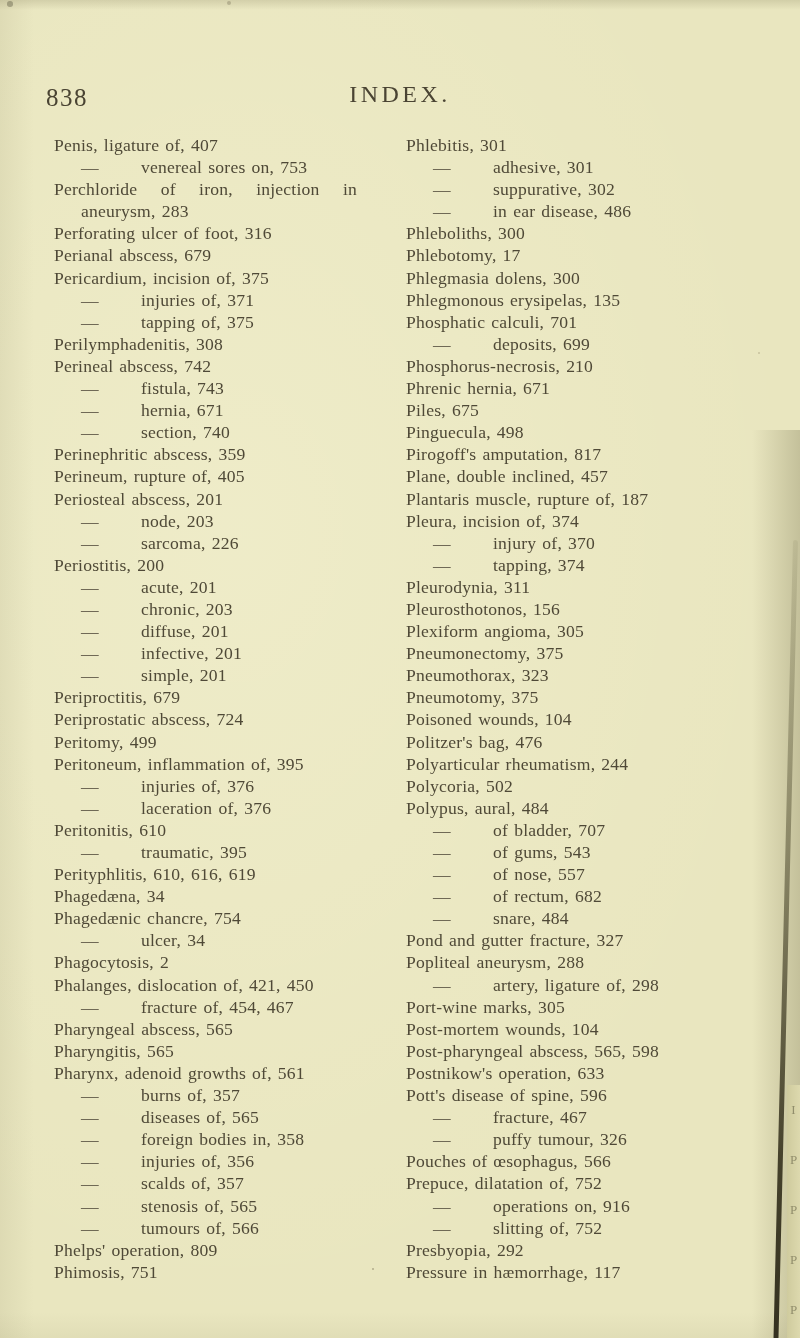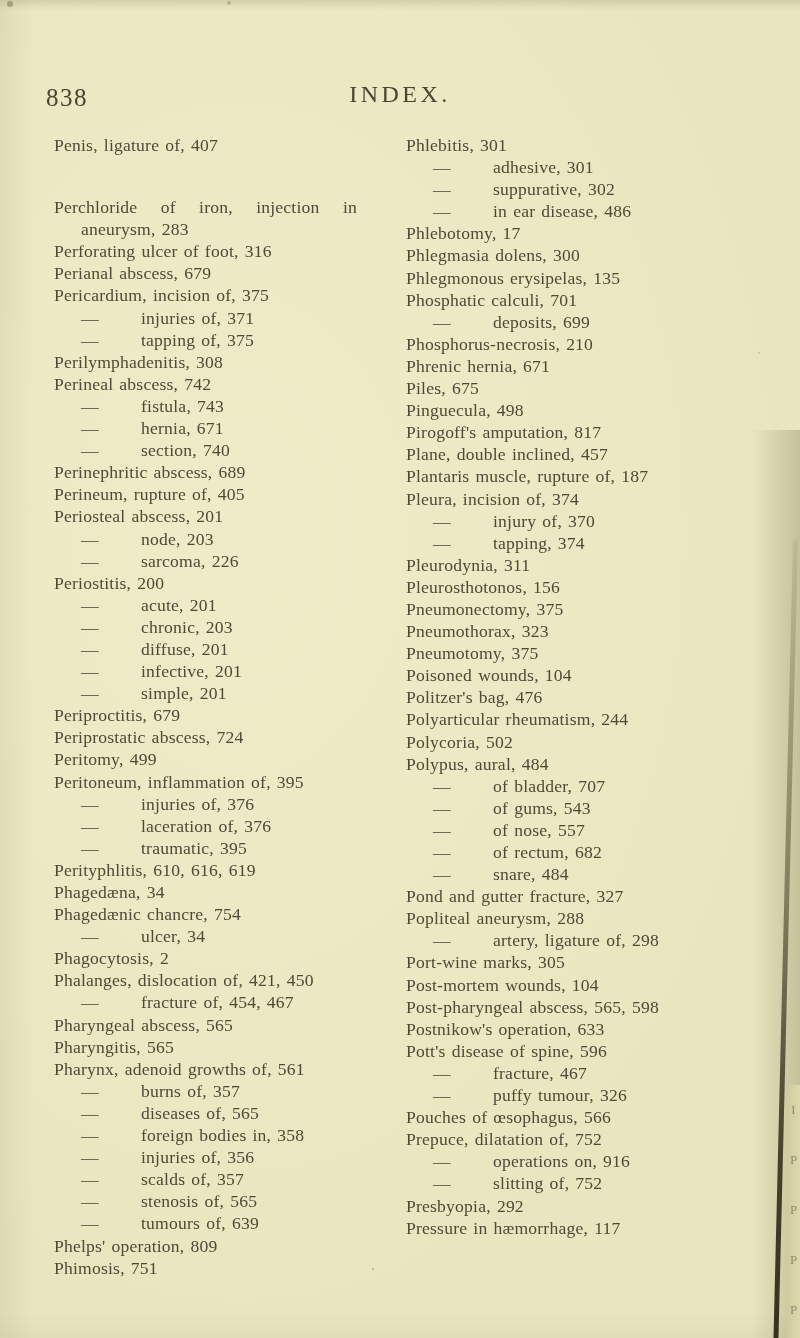--- a/index.html
+++ b/index.html
@@ -28,21 +28,21 @@
     position:absolute; top:134px; color:#4f4937;
   }
   .col-left  { left:54px;  width:330px; }
   .col-right { left:406px; width:340px; }
   .entry {
     font-size:17.6px; line-height:22.1px; height:22.1px;
     white-space:nowrap; letter-spacing:0.2px; word-spacing:1.5px;
   }
   .entry.justify {
     white-space:normal; width:303px;
-    text-align:justify; text-align-last:justify;margin-top:40px;
+    text-align:justify; text-align-last:justify;
   }
   .entry.sub  { padding-left:27px; }
   .entry.cont { padding-left:27px; }
   .dash { display:inline-block; width:60px; color:#5a5342; }
   
   .edge-shadow {
     position:absolute; top:430px; right:0; width:48px; height:908px;
     background:linear-gradient(to right, rgba(110,105,70,0), rgba(110,105,70,0.30));
   }
   .edge-line {
@@ -72,92 +72,96 @@
 <body>
 
 <div class="paper"></div>
 <div class="paper-specks"></div>
 
 <div class="page-number">838</div>
 <div class="page-title">INDEX.</div>
 
 <div class="col col-left" id="col-left">
     <div class="entry main">Penis, ligature of, 407</div>
+    <div class="entry sub"><span class="dash">—</span><span>venereal sores on, 753</span></div>
     <div class="entry justify">Perchloride of iron, injection in</div>
     <div class="entry cont">aneurysm, 283</div>
     <div class="entry main">Perforating ulcer of foot, 316</div>
     <div class="entry main">Perianal abscess, 679</div>
     <div class="entry main">Pericardium, incision of, 375</div>
     <div class="entry sub"><span class="dash">—</span><span>injuries of, 371</span></div>
     <div class="entry sub"><span class="dash">—</span><span>tapping of, 375</span></div>
     <div class="entry main">Perilymphadenitis, 308</div>
     <div class="entry main">Perineal abscess, 742</div>
     <div class="entry sub"><span class="dash">—</span><span>fistula, 743</span></div>
     <div class="entry sub"><span class="dash">—</span><span>hernia, 671</span></div>
     <div class="entry sub"><span class="dash">—</span><span>section, 740</span></div>
-    <div class="entry main">Perinephritic abscess, 689</div>
+    <div class="entry main">Perinephritic abscess, 359</div>
     <div class="entry main">Perineum, rupture of, 405</div>
     <div class="entry main">Periosteal abscess, 201</div>
     <div class="entry sub"><span class="dash">—</span><span>node, 203</span></div>
     <div class="entry sub"><span class="dash">—</span><span>sarcoma, 226</span></div>
     <div class="entry main">Periostitis, 200</div>
     <div class="entry sub"><span class="dash">—</span><span>acute, 201</span></div>
     <div class="entry sub"><span class="dash">—</span><span>chronic, 203</span></div>
     <div class="entry sub"><span class="dash">—</span><span>diffuse, 201</span></div>
     <div class="entry sub"><span class="dash">—</span><span>infective, 201</span></div>
     <div class="entry sub"><span class="dash">—</span><span>simple, 201</span></div>
     <div class="entry main">Periproctitis, 679</div>
     <div class="entry main">Periprostatic abscess, 724</div>
     <div class="entry main">Peritomy, 499</div>
     <div class="entry main">Peritoneum, inflammation of, 395</div>
     <div class="entry sub"><span class="dash">—</span><span>injuries of, 376</span></div>
     <div class="entry sub"><span class="dash">—</span><span>laceration of, 376</span></div>
+    <div class="entry main">Peritonitis, 610</div>
     <div class="entry sub"><span class="dash">—</span><span>traumatic, 395</span></div>
     <div class="entry main">Perityphlitis, 610, 616, 619</div>
     <div class="entry main">Phagedæna, 34</div>
     <div class="entry main">Phagedænic chancre, 754</div>
     <div class="entry sub"><span class="dash">—</span><span>ulcer, 34</span></div>
     <div class="entry main">Phagocytosis, 2</div>
     <div class="entry main">Phalanges, dislocation of, 421, 450</div>
     <div class="entry sub"><span class="dash">—</span><span>fracture of, 454, 467</span></div>
     <div class="entry main">Pharyngeal abscess, 565</div>
     <div class="entry main">Pharyngitis, 565</div>
     <div class="entry main">Pharynx, adenoid growths of, 561</div>
     <div class="entry sub"><span class="dash">—</span><span>burns of, 357</span></div>
     <div class="entry sub"><span class="dash">—</span><span>diseases of, 565</span></div>
     <div class="entry sub"><span class="dash">—</span><span>foreign bodies in, 358</span></div>
     <div class="entry sub"><span class="dash">—</span><span>injuries of, 356</span></div>
     <div class="entry sub"><span class="dash">—</span><span>scalds of, 357</span></div>
     <div class="entry sub"><span class="dash">—</span><span>stenosis of, 565</span></div>
-    <div class="entry sub"><span class="dash">—</span><span>tumours of, 639</span></div>
+    <div class="entry sub"><span class="dash">—</span><span>tumours of, 566</span></div>
     <div class="entry main">Phelps' operation, 809</div>
     <div class="entry main">Phimosis, 751</div>
   </div>
 <div class="col col-right" id="col-right">
     <div class="entry main">Phlebitis, 301</div>
     <div class="entry sub"><span class="dash">—</span><span>adhesive, 301</span></div>
     <div class="entry sub"><span class="dash">—</span><span>suppurative, 302</span></div>
     <div class="entry sub"><span class="dash">—</span><span>in ear disease, 486</span></div>
+    <div class="entry main">Phleboliths, 300</div>
     <div class="entry main">Phlebotomy, 17</div>
     <div class="entry main">Phlegmasia dolens, 300</div>
     <div class="entry main">Phlegmonous erysipelas, 135</div>
     <div class="entry main">Phosphatic calculi, 701</div>
     <div class="entry sub"><span class="dash">—</span><span>deposits, 699</span></div>
     <div class="entry main">Phosphorus-necrosis, 210</div>
     <div class="entry main">Phrenic hernia, 671</div>
     <div class="entry main">Piles, 675</div>
     <div class="entry main">Pinguecula, 498</div>
     <div class="entry main">Pirogoff's amputation, 817</div>
     <div class="entry main">Plane, double inclined, 457</div>
     <div class="entry main">Plantaris muscle, rupture of, 187</div>
     <div class="entry main">Pleura, incision of, 374</div>
     <div class="entry sub"><span class="dash">—</span><span>injury of, 370</span></div>
     <div class="entry sub"><span class="dash">—</span><span>tapping, 374</span></div>
     <div class="entry main">Pleurodynia, 311</div>
     <div class="entry main">Pleurosthotonos, 156</div>
+    <div class="entry main">Plexiform angioma, 305</div>
     <div class="entry main">Pneumonectomy, 375</div>
     <div class="entry main">Pneumothorax, 323</div>
     <div class="entry main">Pneumotomy, 375</div>
     <div class="entry main">Poisoned wounds, 104</div>
     <div class="entry main">Politzer's bag, 476</div>
     <div class="entry main">Polyarticular rheumatism, 244</div>
     <div class="entry main">Polycoria, 502</div>
     <div class="entry main">Polypus, aural, 484</div>
     <div class="entry sub"><span class="dash">—</span><span>of bladder, 707</span></div>
     <div class="entry sub"><span class="dash">—</span><span>of gums, 543</span></div>

